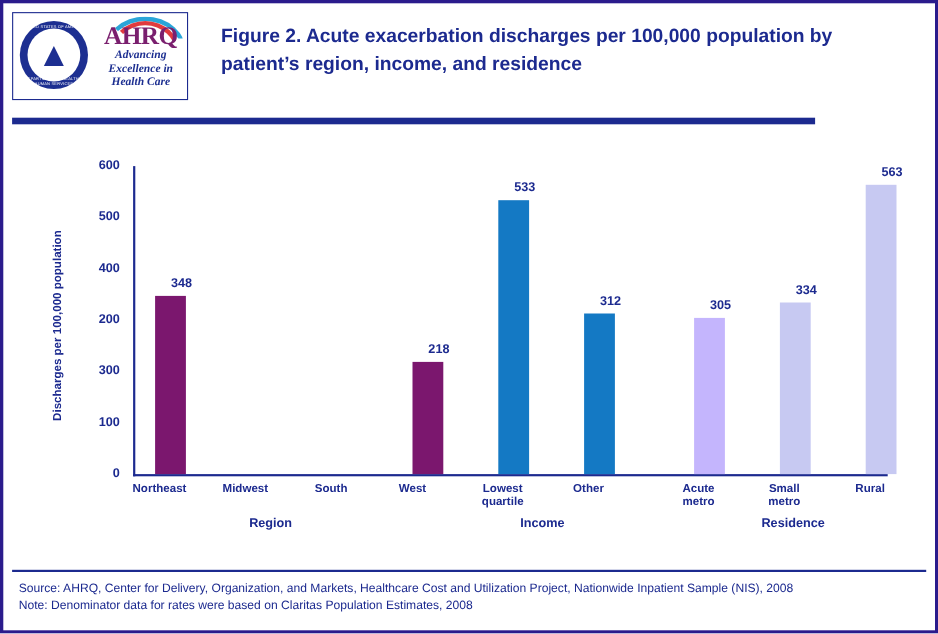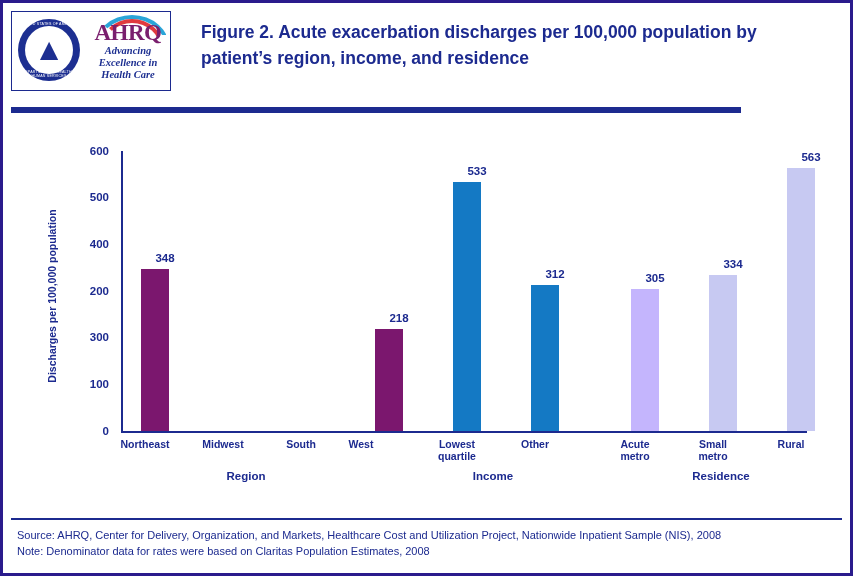--- a/index.html
+++ b/index.html
@@ -295,21 +295,21 @@
 
     <div class="cat-label" style="left:105px; top:323px;">
       <div>Northeast</div>
     </div>
     <div class="cat-label" style="left:183px; top:323px;">
       <div>Midwest</div>
     </div>
     <div class="cat-label" style="left:261px; top:323px;">
       <div>South</div>
     </div>
-    <div class="cat-label" style="left:321px; top:323px;">
+    <div class="cat-label" style="left:335px; top:323px;">
       <div>West</div>
     </div>
     <div class="cat-label" style="left:417px; top:323px;">
       <div>Lowest</div>
       <div>quartile</div>
     </div>
     <div class="cat-label" style="left:495px; top:323px;">
       <div>Other</div>
     </div>
     <div class="cat-label" style="left:595px; top:323px;">

